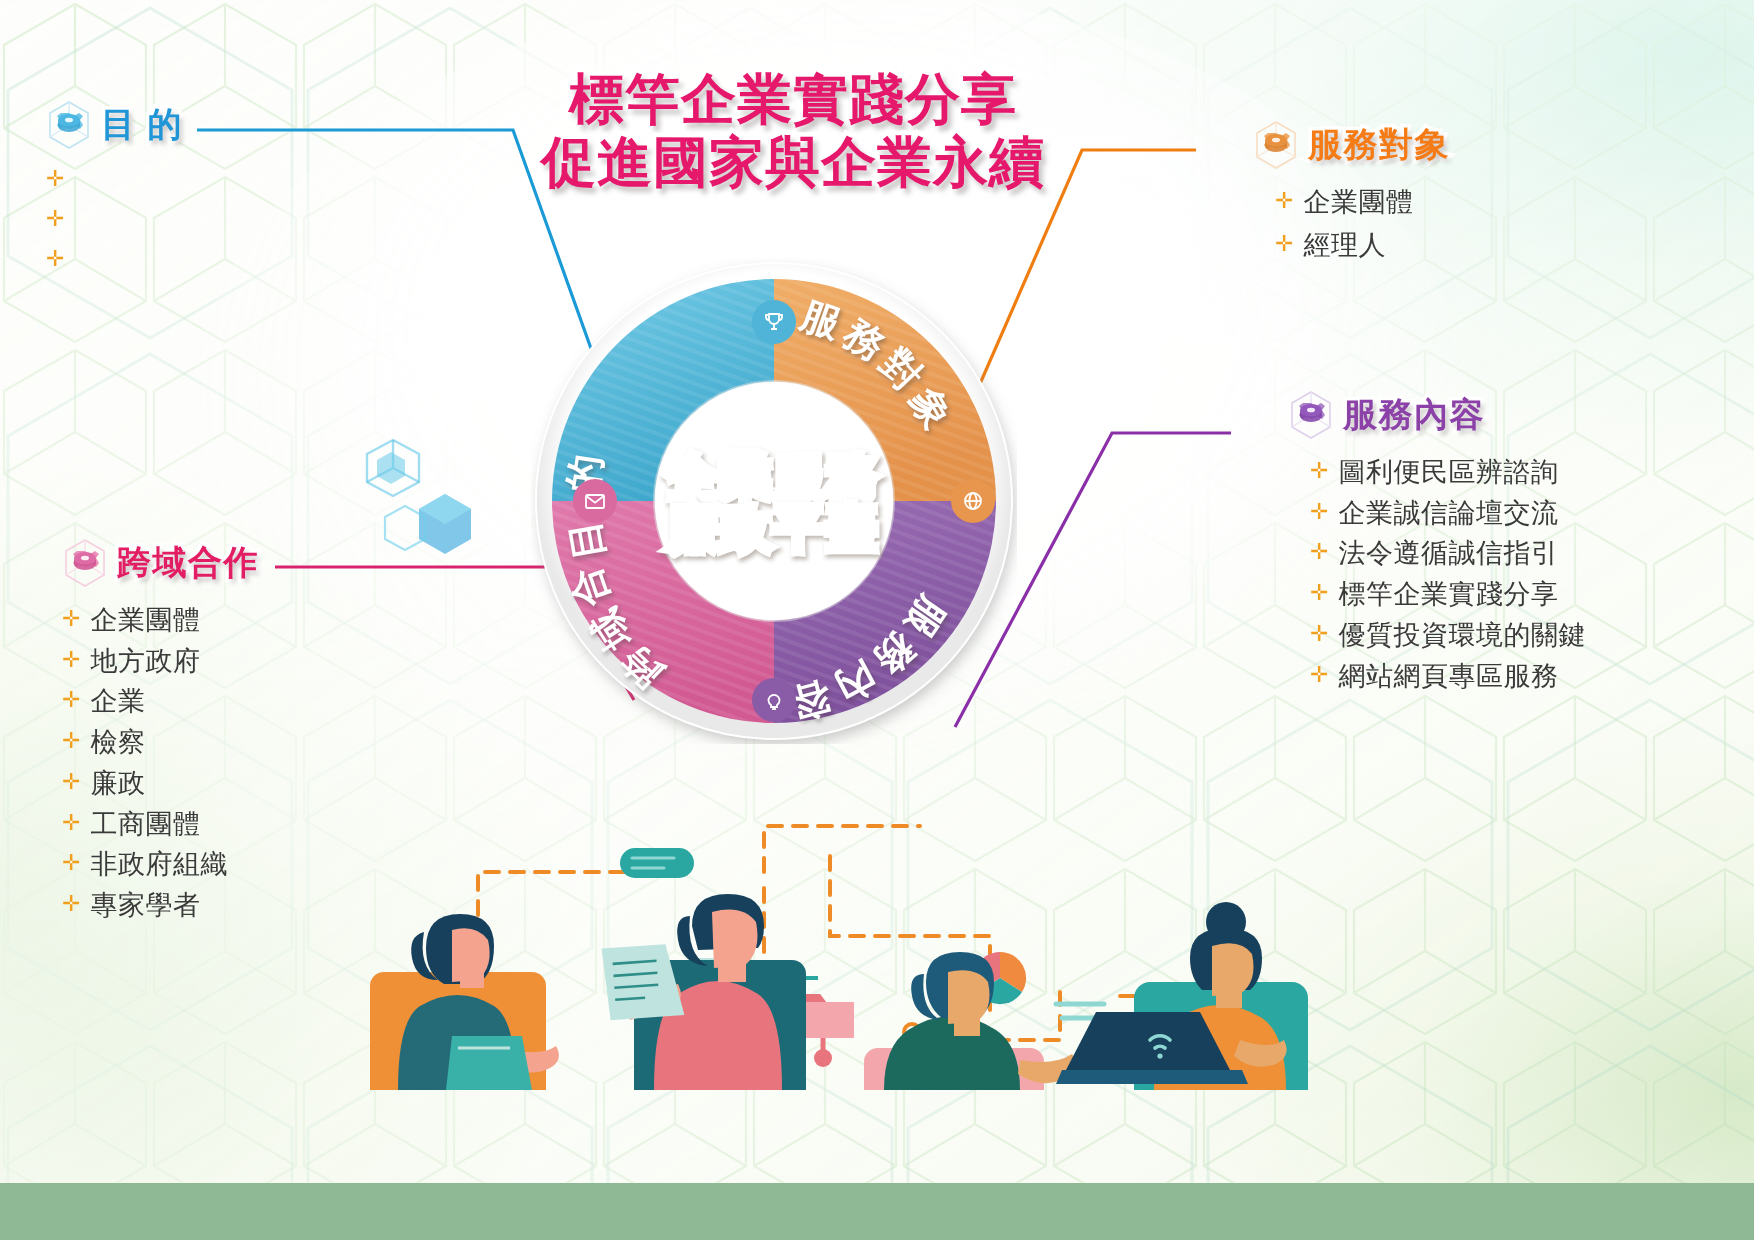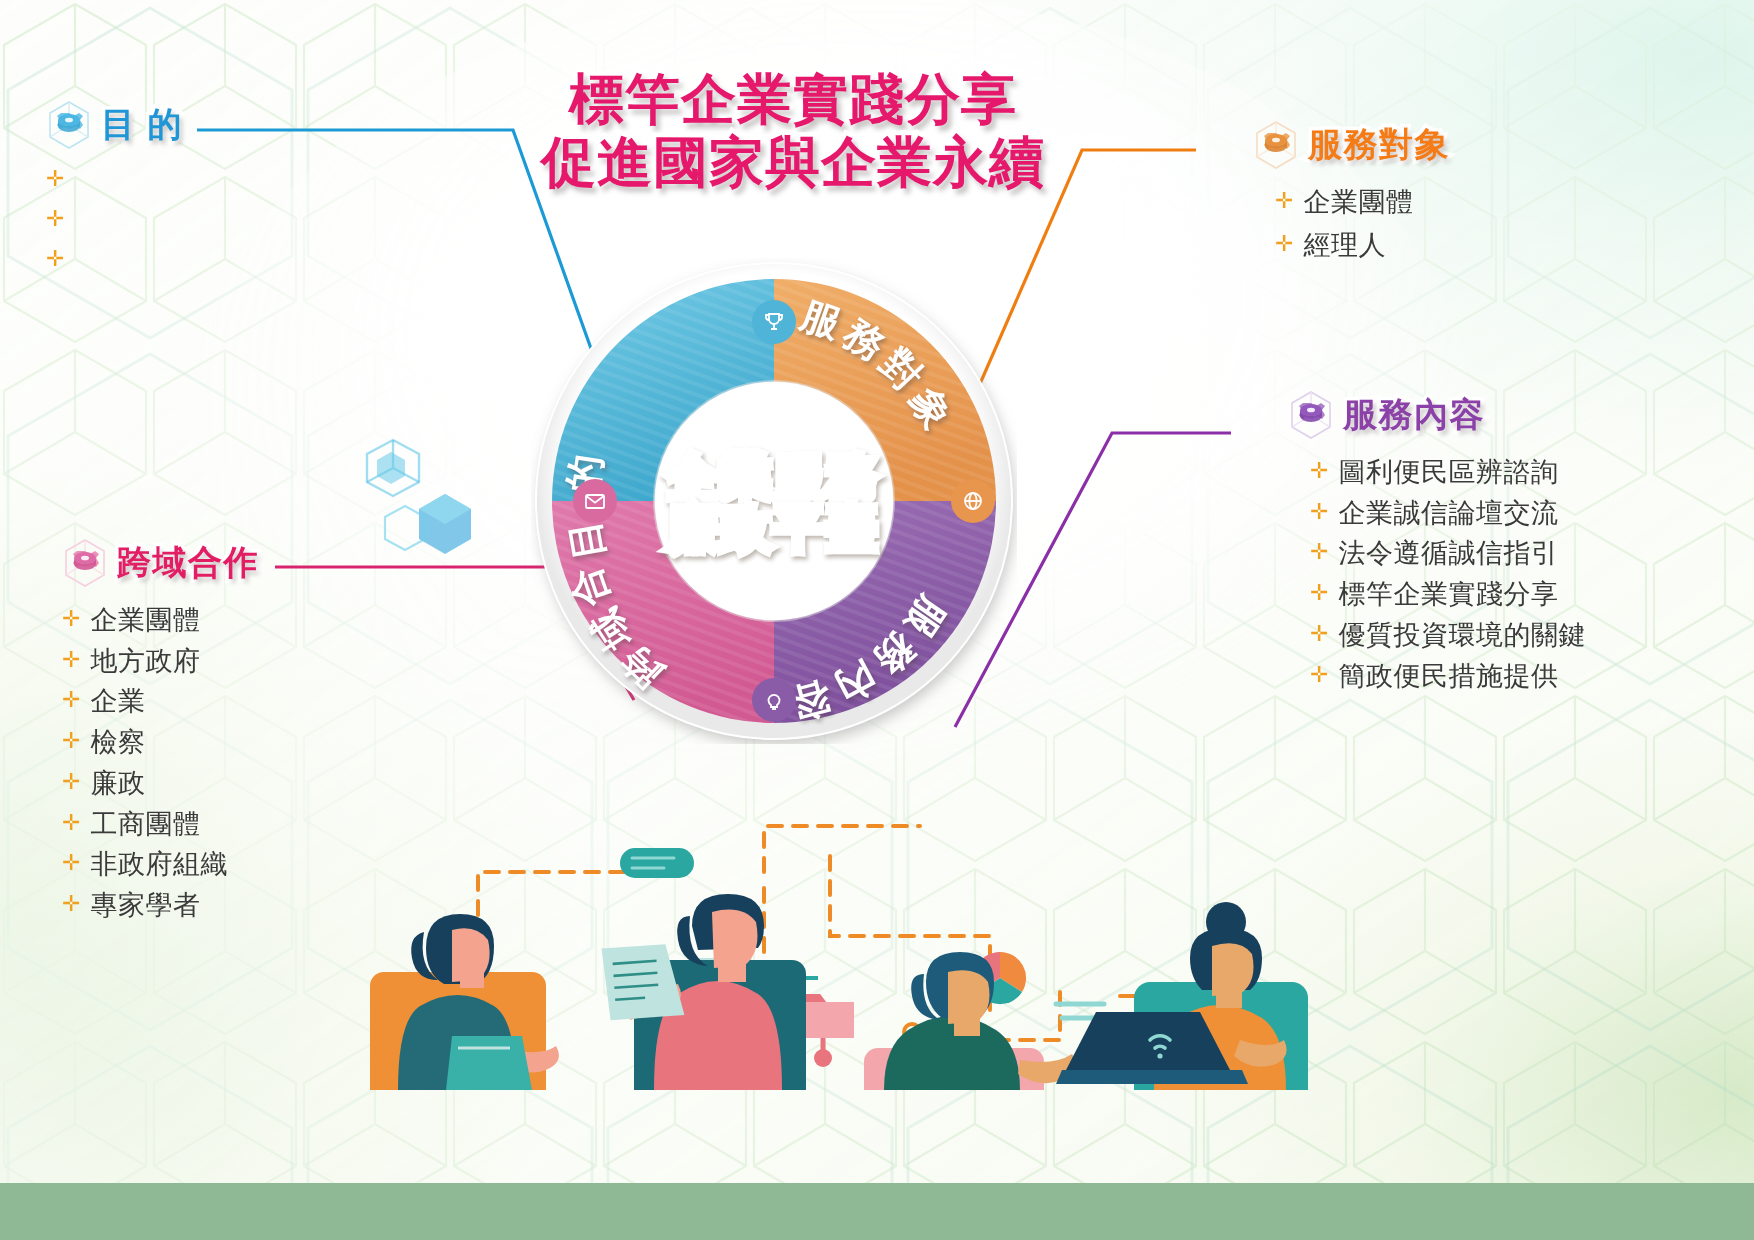--- a/index.html
+++ b/index.html
@@ -260,21 +260,21 @@
       </g>
     </svg>
     <div class="sec-title c-purple">服務內容</div>
   </div>
   <ul class="bullets tight" style="margin-top:14px;padding-left:22px;">
     <li><span class="plus">✛</span><span class="btxt">圖利便民區辨諮詢</span></li>
     <li><span class="plus">✛</span><span class="btxt">企業誠信論壇交流</span></li>
     <li><span class="plus">✛</span><span class="btxt">法令遵循誠信指引</span></li>
     <li><span class="plus">✛</span><span class="btxt">標竿企業實踐分享</span></li>
     <li><span class="plus">✛</span><span class="btxt">優質投資環境的關鍵</span></li>
-    <li><span class="plus">✛</span><span class="btxt">簡政便民措施提供</span></li>
+    <li><span class="plus">✛</span><span class="btxt">網站網頁專區服務</span></li>
   </ul>
 </div>
 
 <div id="donut-wrap">
   <svg viewBox="0 0 486 486" style="position:absolute;inset:0;">
     <defs>
       <radialGradient id="outerGlow" cx="50%" cy="46%" r="50%">
         <stop offset="88%" stop-color="#fff" stop-opacity="1"></stop>
         <stop offset="100%" stop-color="#e9e9e9" stop-opacity="1"></stop>
       </radialGradient>

